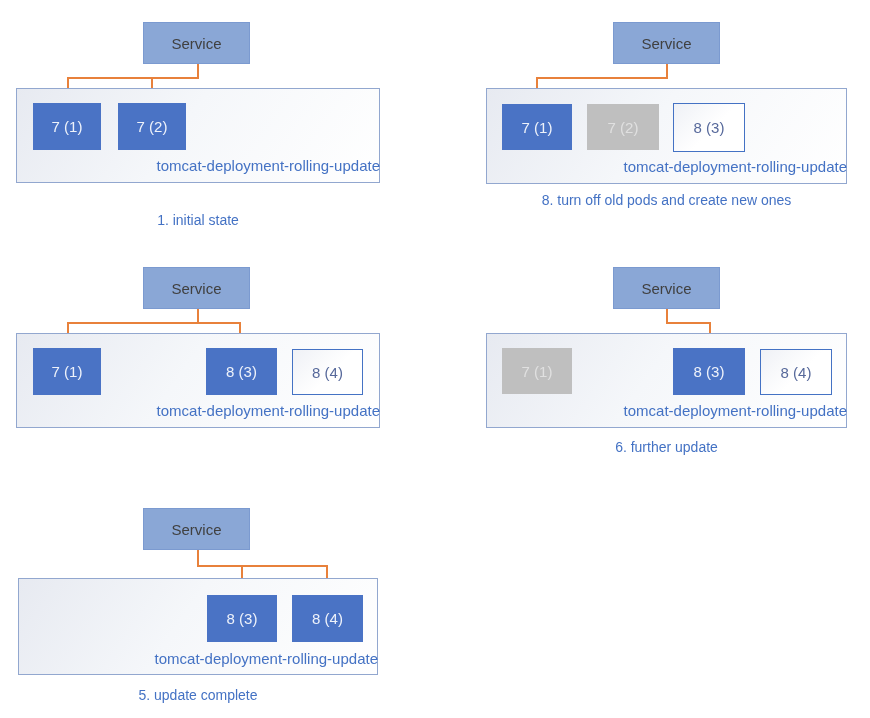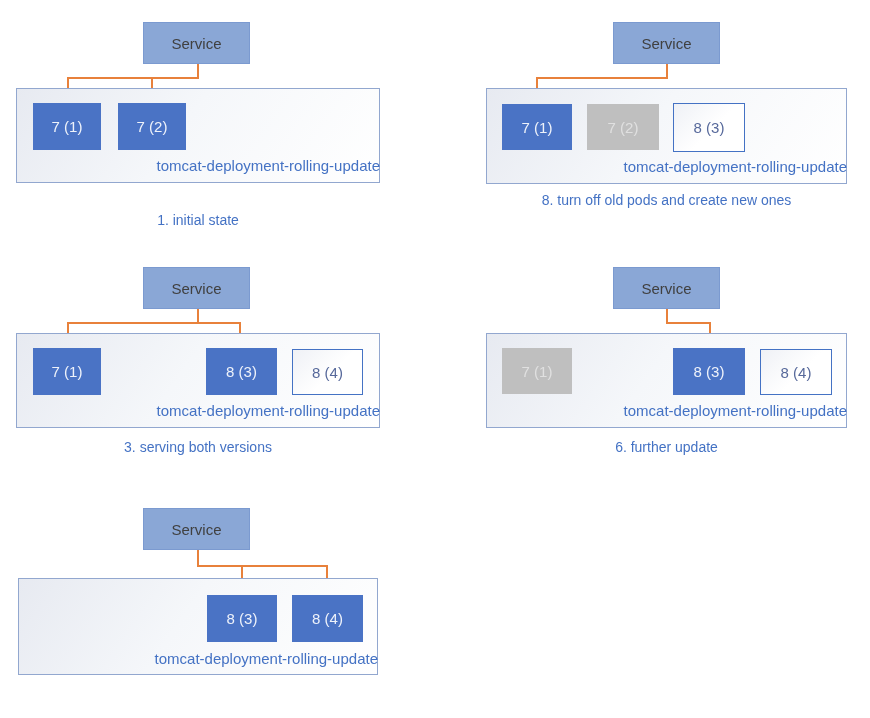--- a/index.html
+++ b/index.html
@@ -100,21 +100,20 @@
   <div class="abs aline" style="left:67px;top:322px;width:174px;height:2px;"></div>
   <div class="abs aline" style="left:67px;top:324px;width:2px;height:14px;"></div>
   <div class="abs ahead" style="left:61px;top:338px;"></div>
   <div class="abs aline" style="left:239px;top:324px;width:2px;height:14px;"></div>
   <div class="abs ahead" style="left:233px;top:338px;"></div>
   <div class="abs deploy" style="left:16px;top:333px;width:364px;height:95px;"></div>
   <div class="abs pod active" style="left:33px;top:348px;width:68px;height:47px;">7 (1)</div>
   <div class="abs pod active" style="left:206px;top:348px;width:71px;height:47px;">8 (3)</div>
   <div class="abs pod pending" style="left:292px;top:349px;width:71px;height:46px;">8 (4)</div>
   <div class="abs deploy-label" style="left:16px;top:402px;width:364px;">tomcat-deployment-rolling-update</div>
-  <div class="abs caption" style="left:16px;top:439px;width:364px;">3. serving both versions</div>
 
   <div class="abs service" style="left:613px;top:267px;width:107px;height:42px;">Service</div>
   <div class="abs aline" style="left:666px;top:309px;width:2px;height:14px;"></div>
   <div class="abs aline" style="left:666px;top:322px;width:45px;height:2px;"></div>
   <div class="abs aline" style="left:709px;top:324px;width:2px;height:14px;"></div>
   <div class="abs ahead" style="left:703px;top:338px;"></div>
   <div class="abs deploy" style="left:486px;top:333px;width:361px;height:95px;"></div>
   <div class="abs pod terminating" style="left:502px;top:348px;width:70px;height:46px;">7 (1)</div>
   <div class="abs pod active" style="left:673px;top:348px;width:72px;height:47px;">8 (3)</div>
   <div class="abs pod pending" style="left:760px;top:349px;width:72px;height:46px;">8 (4)</div>
@@ -125,14 +124,15 @@
   <div class="abs aline" style="left:197px;top:550px;width:2px;height:16px;"></div>
   <div class="abs aline" style="left:197px;top:565px;width:131px;height:2px;"></div>
   <div class="abs aline" style="left:241px;top:567px;width:2px;height:18px;"></div>
   <div class="abs ahead" style="left:235px;top:585px;"></div>
   <div class="abs aline" style="left:326px;top:567px;width:2px;height:18px;"></div>
   <div class="abs ahead" style="left:320px;top:585px;"></div>
   <div class="abs deploy" style="left:18px;top:578px;width:360px;height:97px;"></div>
   <div class="abs pod active" style="left:207px;top:595px;width:70px;height:47px;">8 (3)</div>
   <div class="abs pod active" style="left:292px;top:595px;width:71px;height:47px;">8 (4)</div>
   <div class="abs deploy-label" style="left:18px;top:650px;width:360px;">tomcat-deployment-rolling-update</div>
+  <div class="abs caption" style="left:18px;top:687px;width:360px;">5. update complete</div>
 
 </div>
 
 </body></html>

